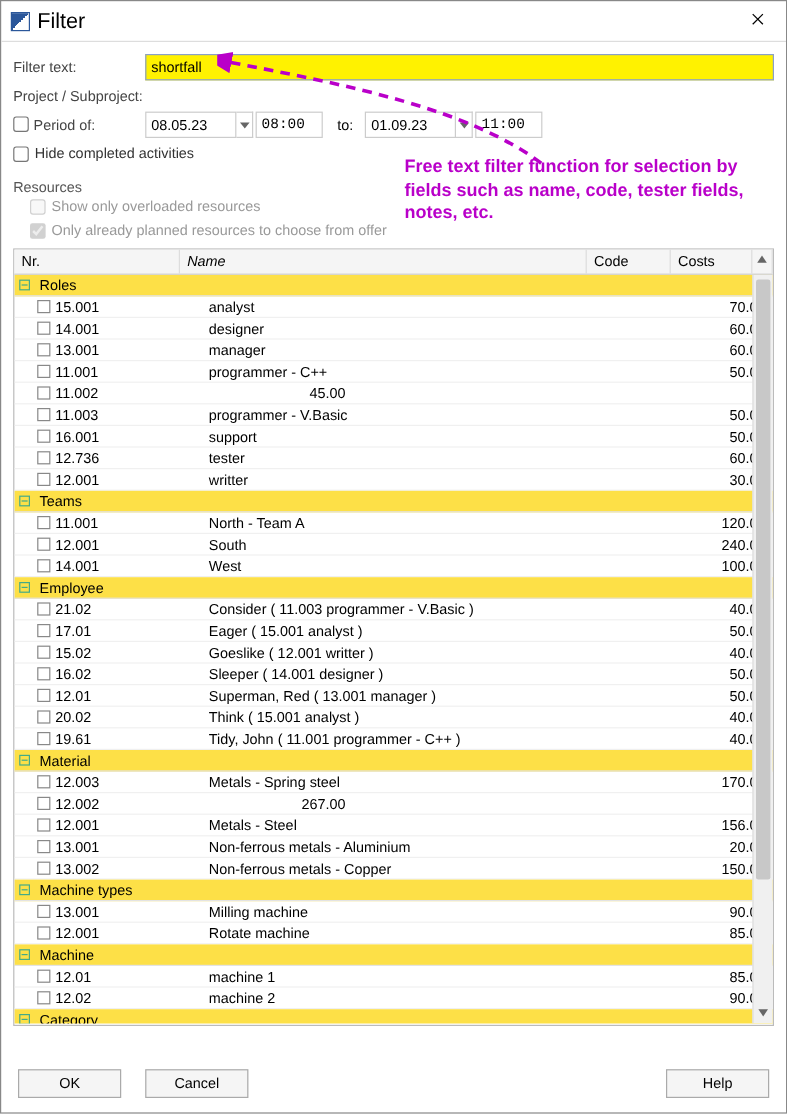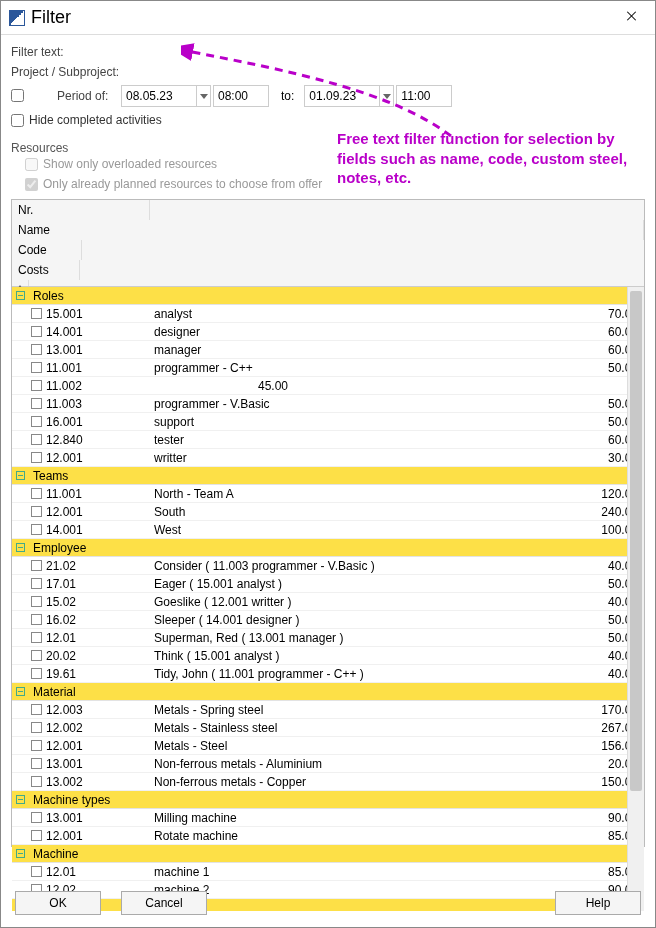--- a/index.html
+++ b/index.html
@@ -14,65 +14,65 @@
 .titlebar .close::before { transform: rotate(45deg); }
 .titlebar .close::after { transform: rotate(-45deg); }
 
 .content { padding: 10px 10px 0 10px; }
 .row { display:flex; align-items:center; margin-bottom:6px; }
 .label { width: 110px; color:#444; }
 .filter-input { flex:1; border:1px solid #8aa0c8; background:#fff200; padding:2px 4px; height:22px; }
 .project-select { flex:1; border:1px solid #bbb; padding:2px 4px; height:22px; background:#fff; position:relative; }
 .project-select .caret { position:absolute; right:6px; top:50%; transform:translateY(-50%); width:0;height:0;border-left:4px solid transparent;border-right:4px solid transparent;border-top:5px solid #888; }
 
-.period-row .label { display:flex; align-items:flex-start;gap:29px; }
+.period-row .label { display:flex; align-items:flex-start; }
 .period-row input[type="checkbox"] { margin-right:4px; }
 .date-picker { border:1px solid #ccc; width:76px; padding:2px 4px; height:22px; margin-right:0; }
-.time-picker { border:1px solid #ccc; width:56px; padding:2px 4px; height:22px; margin-right:12px; }
+.time-picker { border:1px solid #ccc; width:56px; padding:2px 4px; height:22px; margin-right:12px;font-family:Liberation Mono, monospace; }
 .dp-caret { display:inline-block; width:14px; height:22px; border:1px solid #ccc; border-left:none; position:relative; margin-right:2px; }
 .dp-caret::after{content:"";position:absolute;left:3px;top:8px;width:0;height:0;border-left:4px solid transparent;border-right:4px solid transparent;border-top:5px solid #666;}
 .to-label { margin-right:10px; }
 
 .checkbox-line { display:flex; align-items:center; margin:2px 0 6px 0; color:#333; }
 .checkbox-line input { margin-right:5px; }
 .checkbox-line.disabled { color:#999; }
 
 .section-label { color:#555; margin-top:14px; margin-bottom:2px; }
 .sub-indent { margin-left:14px; }
 
 
 .annotation { position:absolute; right:18px; top:128px; width:300px; color:#b900c9; font-size:15px; font-weight:bold; line-height:1.3; pointer-events:none; }
 
 
 .table-wrap { border:1px solid #bbb; margin:8px 10px 10px 10px; height:648px; position:relative; }
-.table-head { display:flex; background:#f5f5f5; border-bottom:1px solid #ccc;flex-direction:column; }
+.table-head { display:flex; background:#f5f5f5; border-bottom:1px solid #ccc; }
 .table-head div { padding:3px 6px; border-right:1px solid #ddd; }
 .th-nr { width:138px; }
-.th-name { flex:1; }
+.th-name { flex:1;font-style:italic; }
 .th-code { width:70px; }
 .th-costs { width:68px; text-align:left; }
 .th-scroll { width:17px; border-right:none; position:relative; }
 .th-scroll::after{content:"";position:absolute;left:4px;top:5px;width:0;height:0;border-left:4px solid transparent;border-right:4px solid transparent;border-bottom:6px solid #666;}
 
 .table-body { height:624px; overflow:hidden; position:relative; }
 .scrollbar { position:absolute; right:0; top:0; bottom:0; width:17px; background:#f0f0f0; border-left:1px solid #ddd; }
 .scrollbar .thumb { position:absolute; left:2px; right:2px; top:4px; height:500px; background:#c8c8c8; border-radius:2px; }
 .scrollbar .down-arrow { position:absolute; left:2px; right:2px; bottom:2px; height:14px; }
 .scrollbar .down-arrow::after{content:"";position:absolute;left:2px;top:4px;width:0;height:0;border-left:4px solid transparent;border-right:4px solid transparent;border-top:6px solid #666;}
 
 .group-row { display:flex; align-items:center; background:#fde047; border-bottom:1px solid #e3e3e3; padding:1px 0 1px 4px; height:18px; }
 .group-row .toggle { width:9px; height:9px; border:1px solid #4a8; margin-right:6px; position:relative; }
 .group-row .toggle::before{content:"";position:absolute;left:1px;top:3px;width:5px;height:1px;background:#4a8;}
 .group-row .gname { color:#000; margin-left:2px; }
 
 .data-row { display:flex; align-items:center; border-bottom:1px solid #f0f0f0; padding:1px 0 1px 4px; height:18px; }
 .data-row .spacer { width:15px; }
 .data-row .cb { width:11px; height:11px; border:1px solid #888; margin-right:4px; background:#fff; }
 .data-row .nr { width:106px; }
-.data-row .name { flex:1; padding-left:2px; }
+.data-row .name { flex:1; padding-left:2px;margin-left:20px; }
 .data-row .code { width:70px; }
 .data-row .costs { width:72px; text-align:right; padding-right:6px; }
 
 
 .footer { position:absolute; bottom:12px; left:0; right:0; display:flex; justify-content:center; gap:20px; padding:0 14px;}
 .footer .btn { width:86px; height:24px; border:1px solid #aaa; background:#f5f5f5; text-align:center; line-height:22px; }
 .footer .btn.help { margin-left:auto;text-align:center; }
 
 
 .arrow-svg { position:absolute; left:180px; top:40px; width:290px; height:110px; pointer-events:none; }
@@ -82,20 +82,21 @@
 
 <div class="titlebar">
   <div class="app-icon"></div>
   <div class="title">Filter</div>
   <div class="close"></div>
 </div>
 
 <div class="content">
   <div class="row">
     <div class="label">Filter text:</div>
+    <input class="filter-input" value="shortfall" style="">
   </div>
   <div class="row">
     <div class="label">Project / Subproject:</div>
   </div>
   <div class="row period-row">
     <div class="label">
       <input type="checkbox" style="">
       <span>Period of:</span>
     </div>
     <input class="date-picker" value="08.05.23" style="">
@@ -114,21 +115,21 @@
   <div class="checkbox-line disabled sub-indent">
     <input type="checkbox" disabled="" style="">
     <span>Show only overloaded resources</span>
   </div>
   <div class="checkbox-line disabled sub-indent">
     <input type="checkbox" checked="" disabled="" style="">
     <span>Only already planned resources to choose from offer</span>
   </div>
 </div>
 
-<div class="annotation">Free text filter function for selection by fields such as name, code, custom steel, notes, etc.</div>
+<div class="annotation">Free text filter function for selection by fields such as name, code, tester fields, notes, etc.</div>
 <svg class="arrow-svg">
   <defs>
       <marker id="ah" markerWidth="10" markerHeight="10" refX="2" refY="3" orient="auto">
         <path d="M0,0 L0,6 L8,3 z" fill="#b900c9"></path>
       </marker>
     </defs>
   <path d="M 270 95 C 210 50, 110 30, 6 10" stroke="#b900c9" stroke-width="3" fill="none" stroke-dasharray="8,6" marker-end="url(#ah)"></path>
 </svg>
 
 <div class="table-wrap">
@@ -195,21 +196,21 @@
         <span class="spacer"></span>
         <span class="cb"></span>
         <span class="nr">16.001</span>
         <span class="name">support</span>
         <span class="code"></span>
         <span class="costs">50.00</span>
       </div>
       <div class="data-row">
         <span class="spacer"></span>
         <span class="cb"></span>
-        <span class="nr">12.840</span>
+        <span class="nr">12.736</span>
         <span class="name">tester</span>
         <span class="code"></span>
         <span class="costs">60.00</span>
       </div>
       <div class="data-row">
         <span class="spacer"></span>
         <span class="cb"></span>
         <span class="nr">12.001</span>
         <span class="name">writter</span>
         <span class="code"></span>
@@ -312,21 +313,20 @@
         <span class="cb"></span>
         <span class="nr">12.003</span>
         <span class="name">Metals - Spring steel</span>
         <span class="code"></span>
         <span class="costs">170.00</span>
       </div>
       <div class="data-row">
         <span class="spacer"></span>
         <span class="cb"></span>
         <span class="nr">12.002</span>
-        <span class="name">Metals - Stainless steel</span>
         <span class="code"></span>
         <span class="costs">267.00</span>
       </div>
       <div class="data-row">
         <span class="spacer"></span>
         <span class="cb"></span>
         <span class="nr">12.001</span>
         <span class="name">Metals - Steel</span>
         <span class="code"></span>
         <span class="costs">156.00</span>

